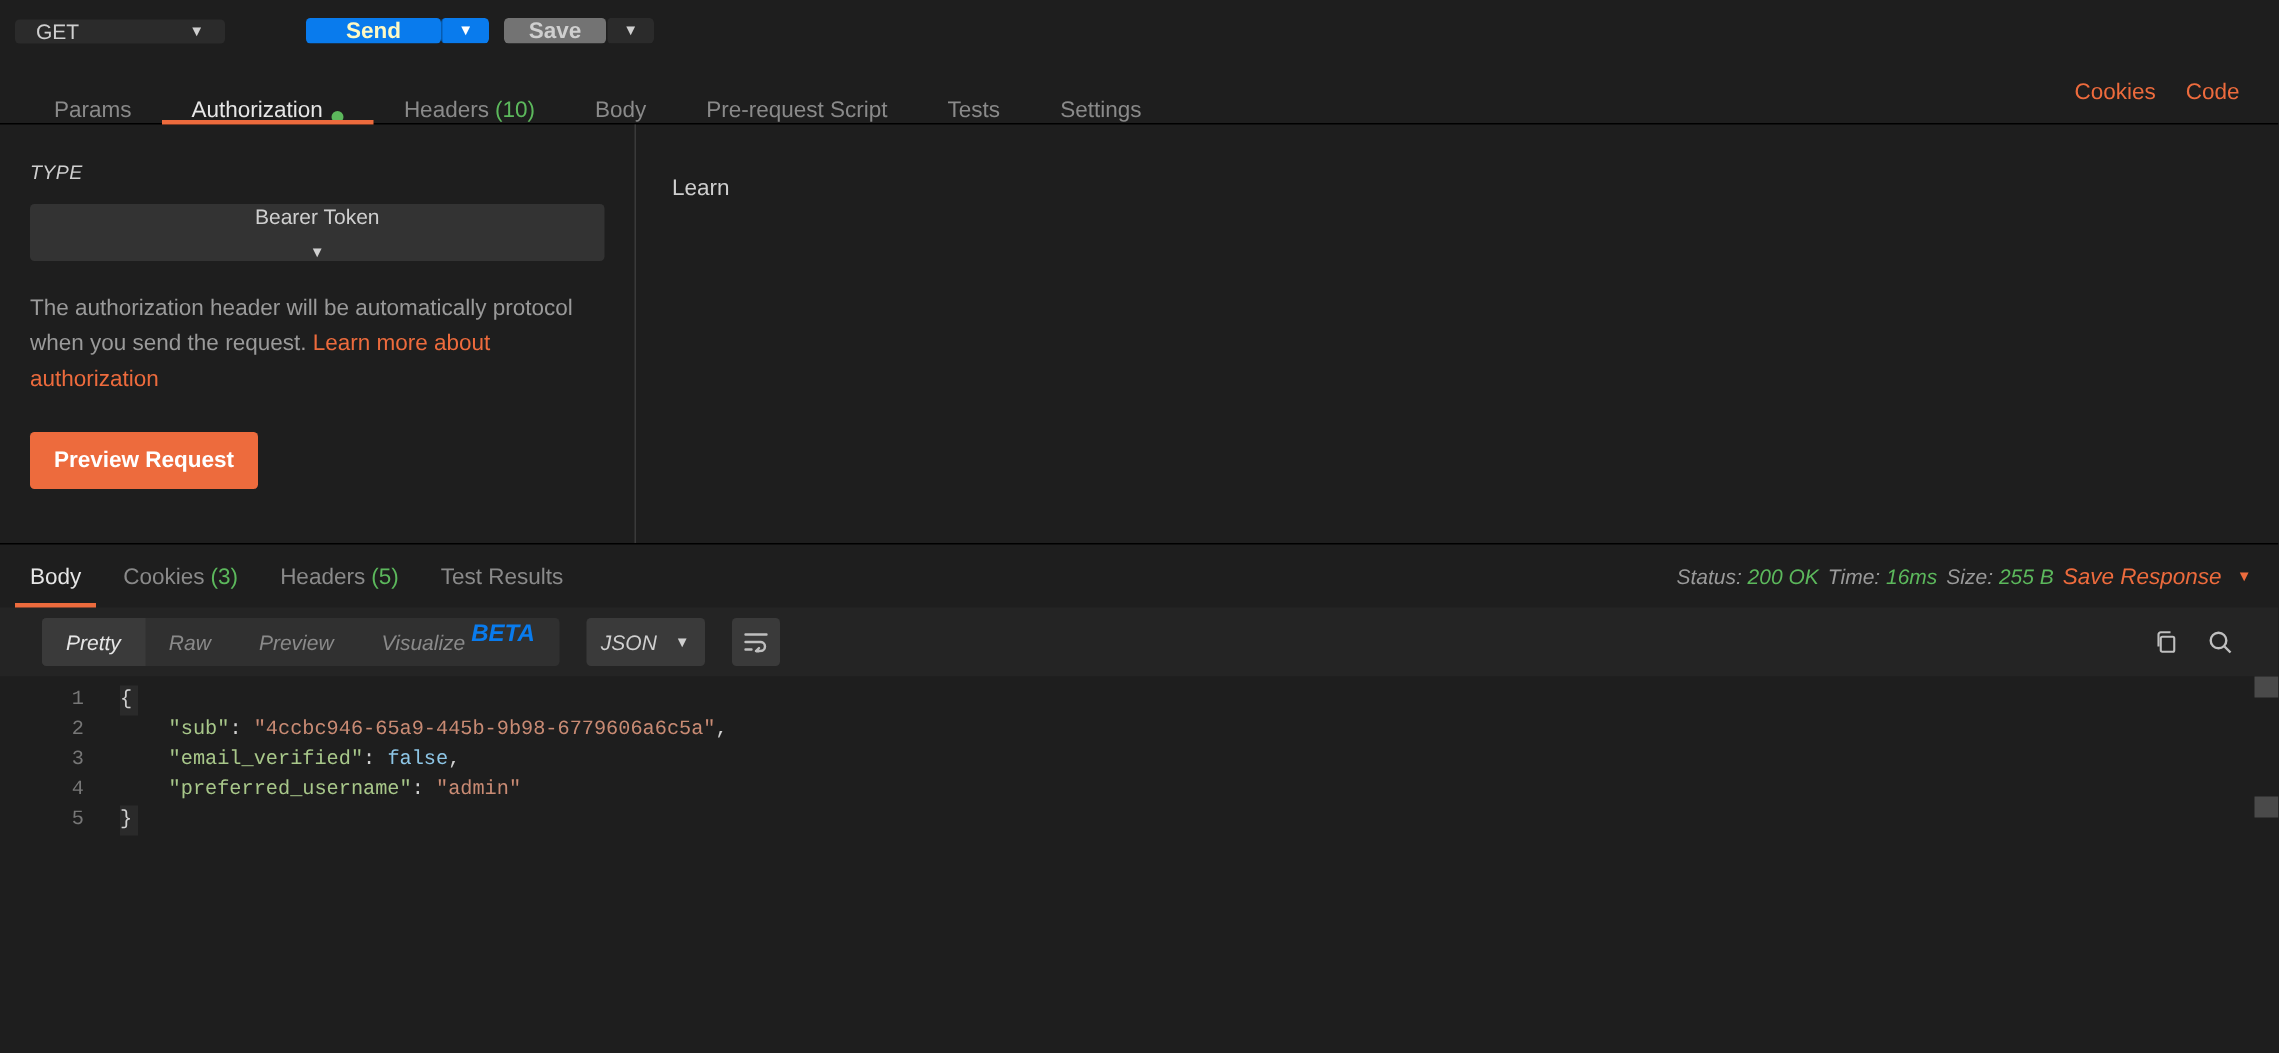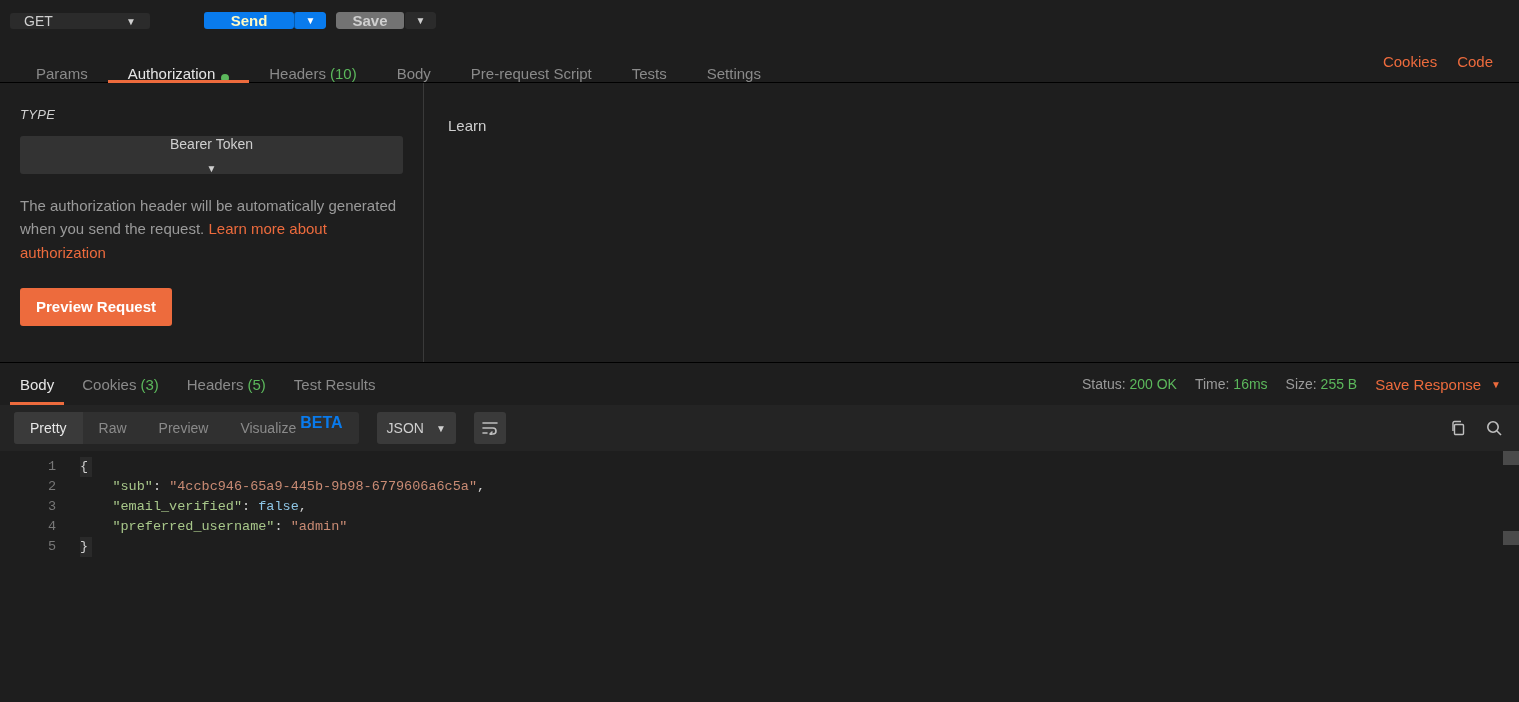--- a/index.html
+++ b/index.html
@@ -41,27 +41,27 @@
   .token-row { display:flex; width:100%; align-items:flex-start; gap: 140px; }
   .token-label { font-size:15px; color:#cfcfcf; padding-top:6px; min-width: 60px; }
   .token-input { flex:1; height:36px; background:#262626; border:1px solid #3a3a3a; border-radius:3px; color:#e0e0e0; padding: 0 12px; font-size:14.5px; overflow:hidden; white-space:nowrap; text-overflow:ellipsis; display:flex; align-items:center; }
 
   
   .resp-tabs { display:flex; align-items:center; height: 42px; padding: 0 6px 0 6px; font-size:15px; }
   .resp-tab { padding: 0 14px; height:100%; display:flex; align-items:center; color:#8a8a8a; position:relative; }
   .resp-tab.active { color:#e6e6e6; }
   .resp-tab.active::after { content:""; position:absolute; left:4px; right:4px; bottom:0; height:3px; background:#ed6b3d; }
   .resp-spacer { flex:1; }
-  .resp-meta { display:flex; gap:18px; font-size:14px; color:#9a9a9a; align-items:center; padding-right: 12px; }
+  .resp-meta { display:flex; gap:6px; font-size:14px; color:#9a9a9a; align-items:center; padding-right: 12px; font-style: italic; }
   .resp-meta .val { color:#5cb85c; }
   .save-resp { color:#ed6b3d; display:flex; align-items:center; gap:10px; font-size:15px; }
   .save-resp .chev { color:#ed6b3d; }
 
   
-  .resp-toolbar { display:flex; align-items:center; height:46px; padding: 0 14px; background:#242424; gap: 6px; }
+  .resp-toolbar { display:flex; align-items:center; height:46px; padding: 0 28px; background:#242424; gap: 6px; font-style: italic; }
   .view-tabs { display:flex; background:#303030; border-radius:3px; overflow:hidden; height:32px; }
   .view-tab { padding: 0 16px; display:flex; align-items:center; color:#8a8a8a; font-size:14px; position:relative; }
   .view-tab.active { color:#e6e6e6; background:#3a3a3a; }
   .beta { color:#097BED; font-size:16px; font-weight:700; margin-left:4px; position:relative; top:-5px; }
   .format-select { margin-left:12px; height:32px; background:#3a3a3a; border-radius:3px; display:flex; align-items:center; padding:0 10px; gap:12px; color:#cfcfcf; font-size:14px; }
   .wrap-btn { margin-left:12px; width:32px; height:32px; background:#3a3a3a; border-radius:3px; display:flex; align-items:center; justify-content:center; }
   .toolbar-right { margin-left:auto; display:flex; gap:14px; align-items:center; }
   .icon-btn { width:22px; height:22px; display:flex; align-items:center; justify-content:center; color:#bfbfbf; }
 
   
@@ -136,21 +136,21 @@
 </div>
 
 <div class="auth-panel">
   <div class="auth-left">
     <div class="auth-label">TYPE</div>
     <div class="auth-select">
       <span>Bearer Token</span>
       <span class="chev">▼</span>
     </div>
     <div class="auth-desc">
-      <span>The authorization header will be automatically generated when you send the request. </span><a>Learn more about authorization</a>
+      <span>The authorization header will be automatically protocol when you send the request. </span><a>Learn more about authorization</a>
     </div>
     <button class="preview-btn">Preview Request</button>
   </div>
   <div class="auth-right">
     <div class="token-row">
       <div class="token-label">Learn</div>
     </div>
   </div>
 </div>
 

